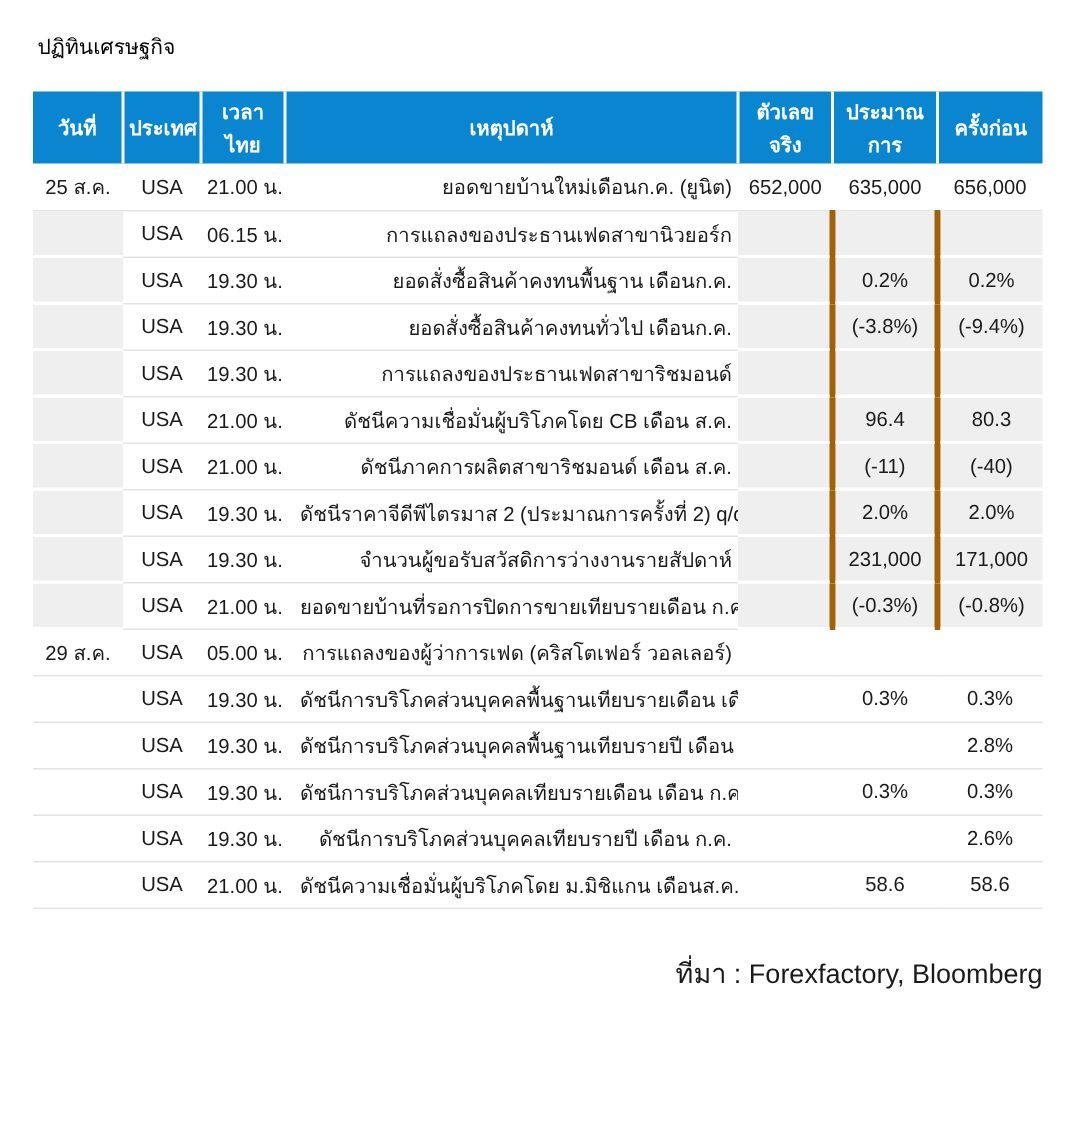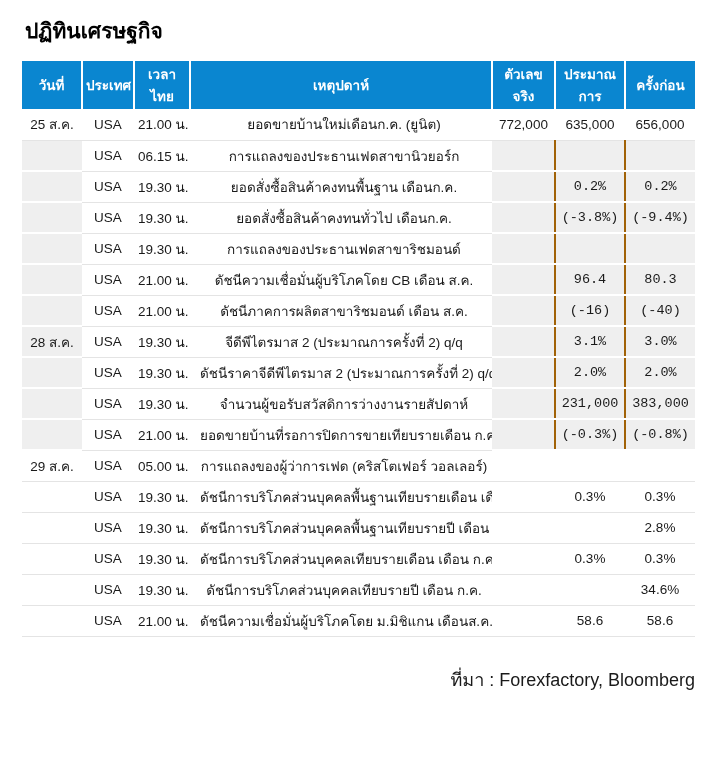--- a/index.html
+++ b/index.html
@@ -12,21 +12,21 @@
   *{box-sizing:border-box;}
   html,body{margin:0;padding:0;}
   body{
     width:718px;height:764px;background:#ffffff;
     font-family:"Liberation Sans", sans-serif;
     color:var(--text);
     overflow:hidden;
   }
   .page{padding:16px 22px 0 22px;}
   .page-title{
-    font-size:21px;font-weight:bold;color:#000;
+    font-size:14px;font-weight:normal;color:#000;
     margin:2px 0 17px 3px;line-height:26px;
   }
   table.calendar{
     border-collapse:collapse;table-layout:fixed;width:673px;
   }
   col.c-date{width:60px;}
   col.c-country{width:52px;}
   col.c-time{width:56px;}
   col.c-event{width:302px;}
   col.c-actual{width:63px;}
@@ -37,26 +37,26 @@
     font-size:13.5px;font-weight:bold;height:48px;
     text-align:center;vertical-align:middle;padding:0 3px;
   }
   th + th{border-left:2px solid #ffffff;}
   td{
     height:31px;font-size:13.5px;background:#ffffff;
     border-bottom:1px solid var(--separator);
     text-align:center;vertical-align:middle;padding:0 4px;
     white-space:nowrap;overflow:hidden;
   }
-  td.col-event{text-align:center;padding-left:10px;}
+  td.col-event{text-align:right;padding-left:10px;}
   td.shade{
     background:var(--shade);
     border-bottom:2px solid #ffffff;
   }
-  td.shade + td.shade{border-left:2px solid #a16207;font-family:Liberation Mono, monospace;}
+  td.shade + td.shade{border-left:4px solid #a16207;}
   .source-note{
     width:673px;text-align:right;
     font-size:18px;color:var(--text);
     margin-top:28px;
   }
 </style>
 </head>
 <body>
 
 <div class="page">
@@ -82,21 +82,21 @@
         <th>ประมาณการ</th>
         <th>ครั้งก่อน</th>
       </tr>
     </thead>
     <tbody id="calendar-body">
         <tr>
           <td class="col-date">25 ส.ค.</td>
           <td class="col-country">USA</td>
           <td class="col-time">21.00 น.</td>
           <td class="col-event">ยอดขายบ้านใหม่เดือนก.ค. (ยูนิต)</td>
-          <td class="col-actual">772,000</td>
+          <td class="col-actual">652,000</td>
           <td class="col-forecast">635,000</td>
           <td class="col-previous">656,000</td>
         </tr>
         <tr>
           <td class="col-date shade"></td>
           <td class="col-country">USA</td>
           <td class="col-time">06.15 น.</td>
           <td class="col-event">การแถลงของประธานเฟดสาขานิวยอร์ก</td>
           <td class="col-actual shade"></td>
           <td class="col-forecast shade"></td>
@@ -137,49 +137,40 @@
           <td class="col-actual shade"></td>
           <td class="col-forecast shade">96.4</td>
           <td class="col-previous shade">80.3</td>
         </tr>
         <tr>
           <td class="col-date shade"></td>
           <td class="col-country">USA</td>
           <td class="col-time">21.00 น.</td>
           <td class="col-event">ดัชนีภาคการผลิตสาขาริชมอนด์ เดือน ส.ค.</td>
           <td class="col-actual shade"></td>
-          <td class="col-forecast shade">(-16)</td>
+          <td class="col-forecast shade">(-11)</td>
           <td class="col-previous shade">(-40)</td>
-        </tr>
-        <tr>
-          <td class="col-date shade">28 ส.ค.</td>
-          <td class="col-country">USA</td>
-          <td class="col-time">19.30 น.</td>
-          <td class="col-event">จีดีพีไตรมาส 2 (ประมาณการครั้งที่ 2) q/q</td>
-          <td class="col-actual shade"></td>
-          <td class="col-forecast shade">3.1%</td>
-          <td class="col-previous shade">3.0%</td>
         </tr>
         <tr>
           <td class="col-date shade"></td>
           <td class="col-country">USA</td>
           <td class="col-time">19.30 น.</td>
           <td class="col-event">ดัชนีราคาจีดีพีไตรมาส 2 (ประมาณการครั้งที่ 2) q/q</td>
           <td class="col-actual shade"></td>
           <td class="col-forecast shade">2.0%</td>
           <td class="col-previous shade">2.0%</td>
         </tr>
         <tr>
           <td class="col-date shade"></td>
           <td class="col-country">USA</td>
           <td class="col-time">19.30 น.</td>
           <td class="col-event">จำนวนผู้ขอรับสวัสดิการว่างงานรายสัปดาห์</td>
           <td class="col-actual shade"></td>
           <td class="col-forecast shade">231,000</td>
-          <td class="col-previous shade">383,000</td>
+          <td class="col-previous shade">171,000</td>
         </tr>
         <tr>
           <td class="col-date shade"></td>
           <td class="col-country">USA</td>
           <td class="col-time">21.00 น.</td>
           <td class="col-event">ยอดขายบ้านที่รอการปิดการขายเทียบรายเดือน ก.ค.</td>
           <td class="col-actual shade"></td>
           <td class="col-forecast shade">(-0.3%)</td>
           <td class="col-previous shade">(-0.8%)</td>
         </tr>
@@ -219,21 +210,21 @@
           <td class="col-forecast">0.3%</td>
           <td class="col-previous">0.3%</td>
         </tr>
         <tr>
           <td class="col-date"></td>
           <td class="col-country">USA</td>
           <td class="col-time">19.30 น.</td>
           <td class="col-event">ดัชนีการบริโภคส่วนบุคคลเทียบรายปี เดือน ก.ค.</td>
           <td class="col-actual"></td>
           <td class="col-forecast"></td>
-          <td class="col-previous">34.6%</td>
+          <td class="col-previous">2.6%</td>
         </tr>
         <tr>
           <td class="col-date"></td>
           <td class="col-country">USA</td>
           <td class="col-time">21.00 น.</td>
           <td class="col-event">ดัชนีความเชื่อมั่นผู้บริโภคโดย ม.มิชิแกน เดือนส.ค.</td>
           <td class="col-actual"></td>
           <td class="col-forecast">58.6</td>
           <td class="col-previous">58.6</td>
         </tr>

